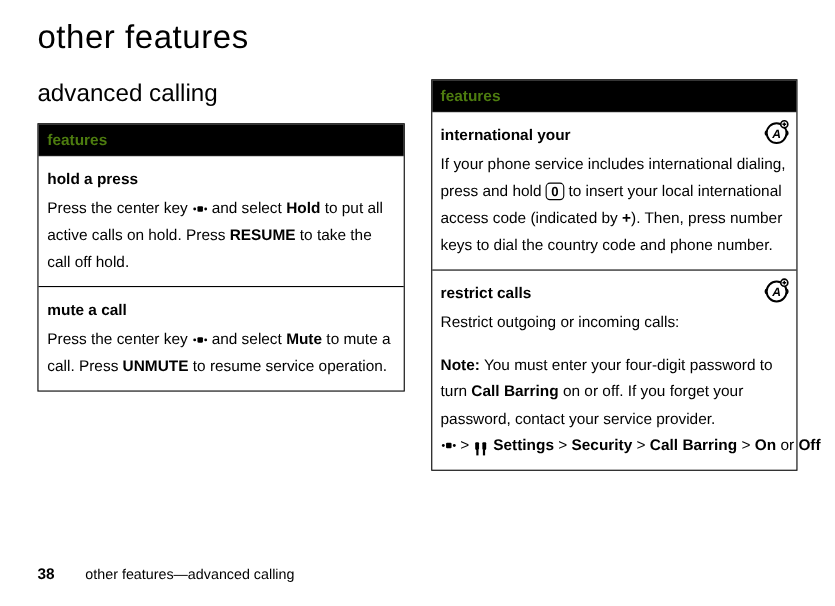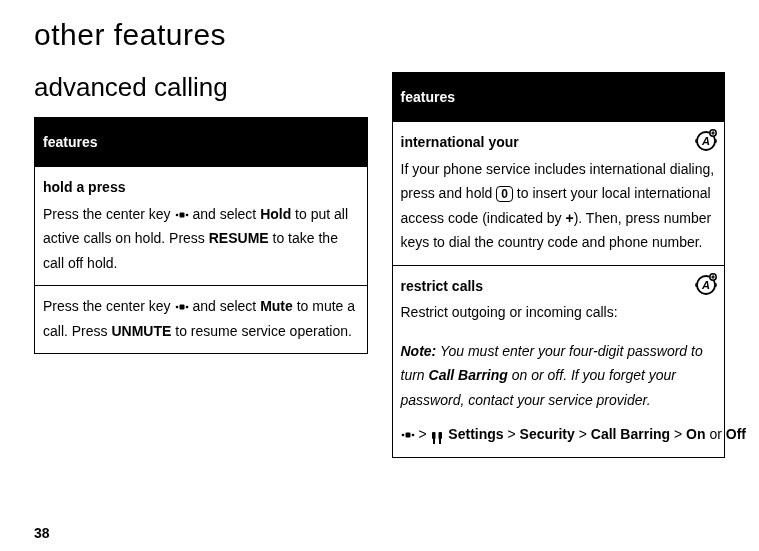--- a/index.html
+++ b/index.html
@@ -20,34 +20,34 @@
     }
     .columns {
       display: flex;
       gap: 24px;
     }
     .col {
       flex: 1;
       min-width: 0;
     }
     .section-title {
-      font-size: 26px;
+      font-size: 22px;
       font-weight: 400;
       margin-bottom: 14px;
     }
     .feature-table {
       border: 1.5px solid #000;
       width: 100%;
     }
     .feature-header {
       background: #000;
-      color: #ffffff;
+      color: #4d7c0f;
       font-weight: bold;
       font-size: 14px;
-      padding: 16px 8px;
+      padding: 6px 8px;
     }
     .feature-cell {
       padding: 8px 8px 10px 8px;
       font-size: 14px;
       line-height: 1.75;
       border-top: 1px solid #000;
       position: relative;
     }
     .feature-cell:first-of-type {
       border-top: none;
@@ -90,21 +90,21 @@
       height: 24px;
     }
     .settings-glyph {
       display: inline-block;
       width: 14px;
       height: 14px;
       vertical-align: middle;
     }
     .footer {
       position: absolute;
-      bottom: 10px;
+      bottom: 22px;
       left: 34px;
       font-size: 13px;
       display: flex;
       align-items: baseline;
       gap: 28px;
     }
     .footer .page-num {
       font-weight: bold;
       font-size: 14px;
     }
@@ -126,20 +126,21 @@
       <div class="feature-cell">
         <span class="feature-name">hold a press</span>
         <span>Press the center key </span><span class="nav-icon"><svg viewBox="0 0 14 10">
               <circle cx="2" cy="5" r="1.3" fill="#000"></circle>
               <rect x="4.5" y="2.5" width="5" height="5" rx="1" fill="#000"></rect>
               <circle cx="12" cy="5" r="1.3" fill="#000"></circle>
             </svg></span><span> and select </span><span class="condensed">Hold</span><span> to put all active calls on hold. Press </span><span class="condensed">RESUME</span><span> to take the call off hold.</span>
       </div>
 
       <div class="feature-cell">
+        <span class="feature-name">mute a call</span>
         <span>Press the center key </span><span class="nav-icon"><svg viewBox="0 0 14 10">
               <circle cx="2" cy="5" r="1.3" fill="#000"></circle>
               <rect x="4.5" y="2.5" width="5" height="5" rx="1" fill="#000"></rect>
               <circle cx="12" cy="5" r="1.3" fill="#000"></circle>
             </svg></span><span> and select </span><span class="condensed">Mute</span><span> to mute a call. Press </span><span class="condensed">UNMUTE</span><span> to resume service operation.</span>
       </div>
     </div>
   </div>
 
   <div class="col">
@@ -169,21 +170,21 @@
               <text x="12" y="17" font-size="11" font-family="Arial" font-style="italic" font-weight="bold" text-anchor="middle" fill="#000">A</text>
               <circle cx="19" cy="5" r="3.2" fill="#fff" stroke="#000" stroke-width="1.5"></circle>
               <line x1="19" y1="3.3" x2="19" y2="6.7" stroke="#000" stroke-width="1.3"></line>
               <line x1="17.3" y1="5" x2="20.7" y2="5" stroke="#000" stroke-width="1.3"></line>
               <path d="M2.5 11 Q1 13 2.5 15" fill="none" stroke="#000" stroke-width="1.3"></path>
               <path d="M21.5 11 Q23 13 21.5 15" fill="none" stroke="#000" stroke-width="1.3"></path>
             </svg>
         </span>
         <span class="feature-name">restrict calls</span>
         <div style="margin-bottom:14px;">Restrict outgoing or incoming calls:</div>
-        <div style="margin-bottom:10px;font-style:italic;">
+        <div style="margin-bottom:0;">
           <b>Note:</b><span> You must enter your four-digit password to turn </span><span class="condensed">Call Barring</span><span> on or off. If you forget your password, contact your service provider.</span>
         </div>
         <div class="nowrap">
           <span class="nav-icon"><svg viewBox="0 0 14 10">
                 <circle cx="2" cy="5" r="1.3" fill="#000"></circle>
                 <rect x="4.5" y="2.5" width="5" height="5" rx="1" fill="#000"></rect>
                 <circle cx="12" cy="5" r="1.3" fill="#000"></circle>
               </svg></span><span> &gt; </span><span class="settings-glyph"><svg viewBox="0 0 14 14">
                 <rect x="2" y="1" width="3.5" height="7" rx="1" fill="#000"></rect>
                 <rect x="8.5" y="1" width="3.5" height="7" rx="1" fill="#000"></rect>
@@ -192,13 +193,14 @@
               </svg></span> <span class="condensed">Settings</span><span> &gt; </span><span class="condensed">Security</span><span> &gt; </span><span class="condensed">Call Barring</span><span> &gt; </span><span class="condensed">On</span><span> or </span><span class="condensed">Off</span>
         </div>
       </div>
     </div>
   </div>
 
 </div>
 
 <div class="footer">
   <span class="page-num">38</span>
+  <span>other features—advanced calling</span>
 </div>
 
 </body></html>

